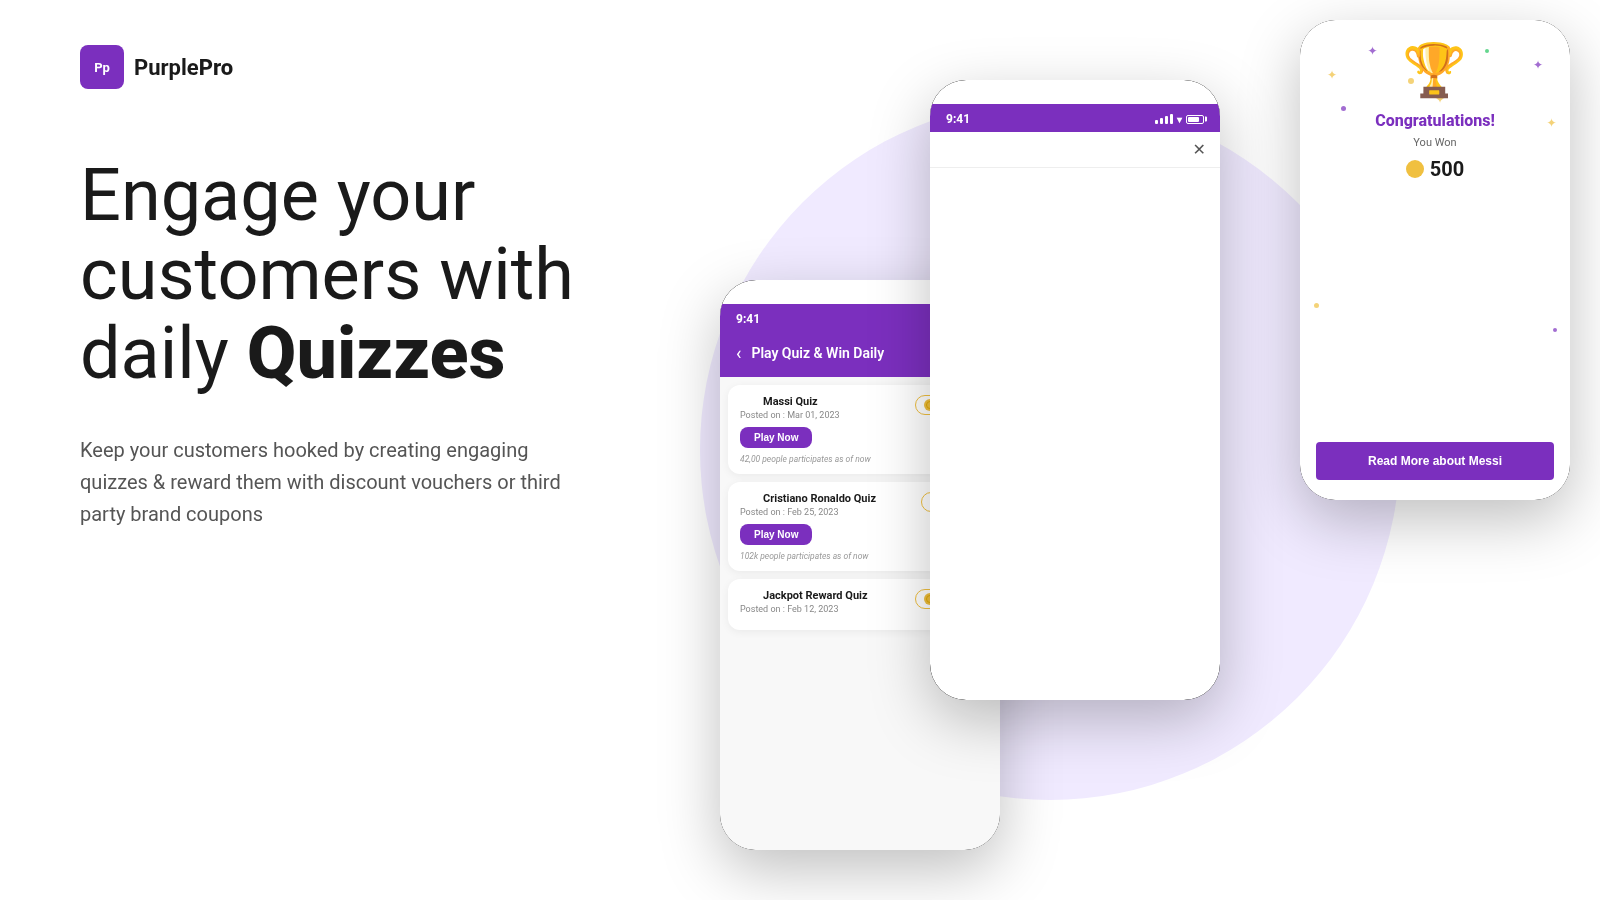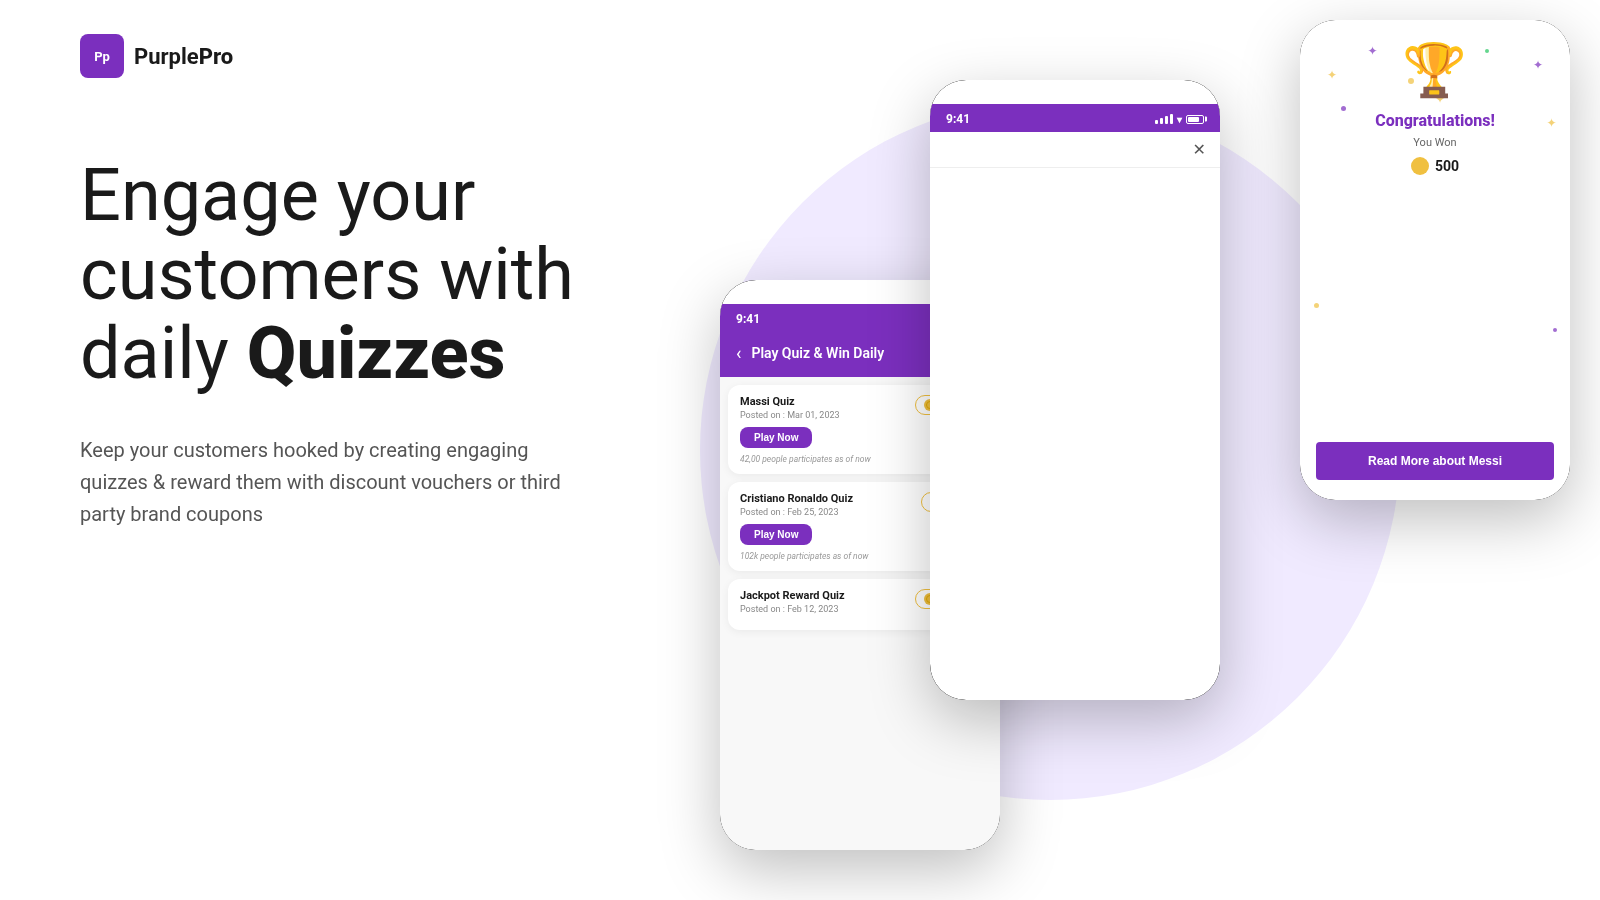--- a/index.html
+++ b/index.html
@@ -8,21 +8,21 @@
       height: 900px;
       overflow: hidden;
       font-family: -apple-system, BlinkMacSystemFont, 'Segoe UI', Roboto, sans-serif;
       background: #fff;
       position: relative;
     }
 
     
     .header {
       position: absolute;
-      top: 34px;
+      top: 45px;
       left: 80px;
       display: flex;
       align-items: center;
       gap: 10px;
     }
     .logo-box {
       width: 44px;
       height: 44px;
       background: #7B2FBE;
       border-radius: 8px;
@@ -230,20 +230,21 @@
     .quiz-card-header {
       display: flex;
       justify-content: space-between;
       align-items: flex-start;
       margin-bottom: 6px;
     }
     .quiz-title {
       font-size: 11px;
       font-weight: 700;
       color: #1a1a1a;
+      margin-left: 23px;
     }
     .quiz-date {
       font-size: 9px;
       color: #888;
       margin-top: 2px;
     }
     .reward-badge {
       display: flex;
       align-items: center;
       gap: 4px;
@@ -400,21 +401,21 @@
       color: #666;
       text-align: center;
       margin-bottom: 8px;
       position: relative;
       z-index: 1;
     }
     .won-amount {
       display: flex;
       align-items: center;
       gap: 6px;
-      font-size: 14px;
+      font-size: 20px;
       font-weight: 700;
       color: #1a1a1a;
       position: relative;
       z-index: 1;
       margin-bottom: 20px;
     }
     .won-coin {
       width: 18px;
       height: 18px;
       background: #f0c040;

